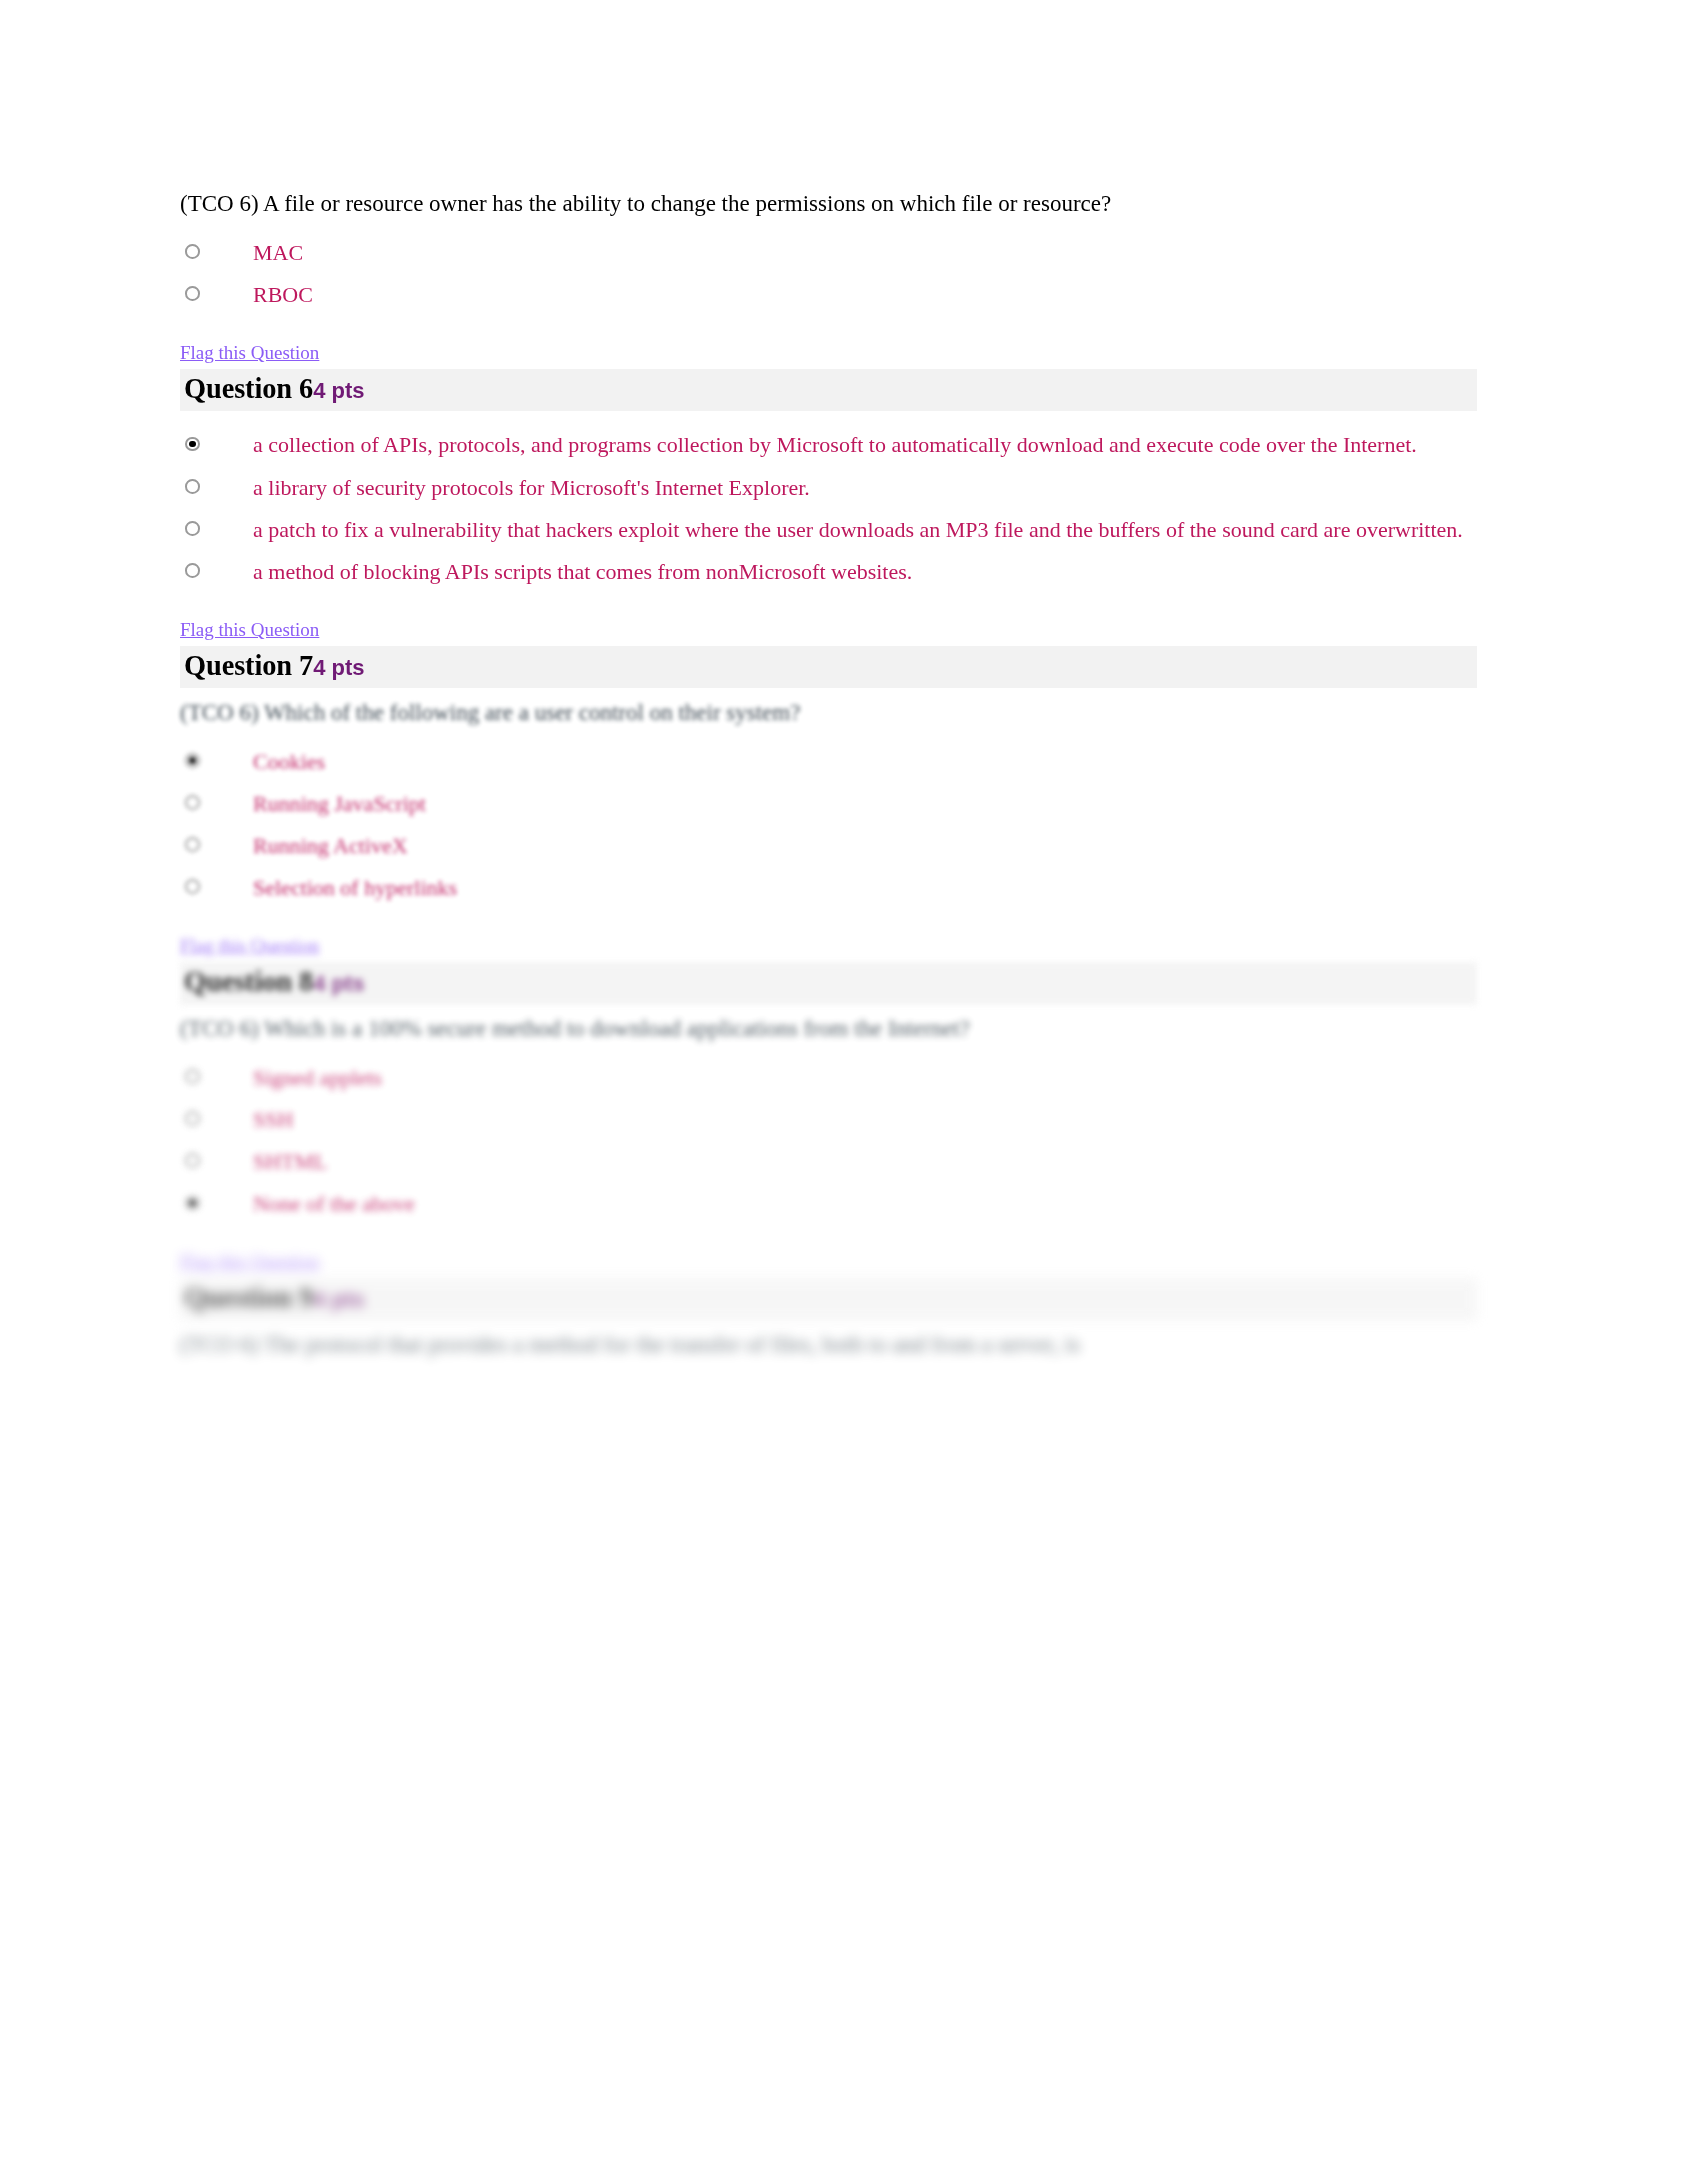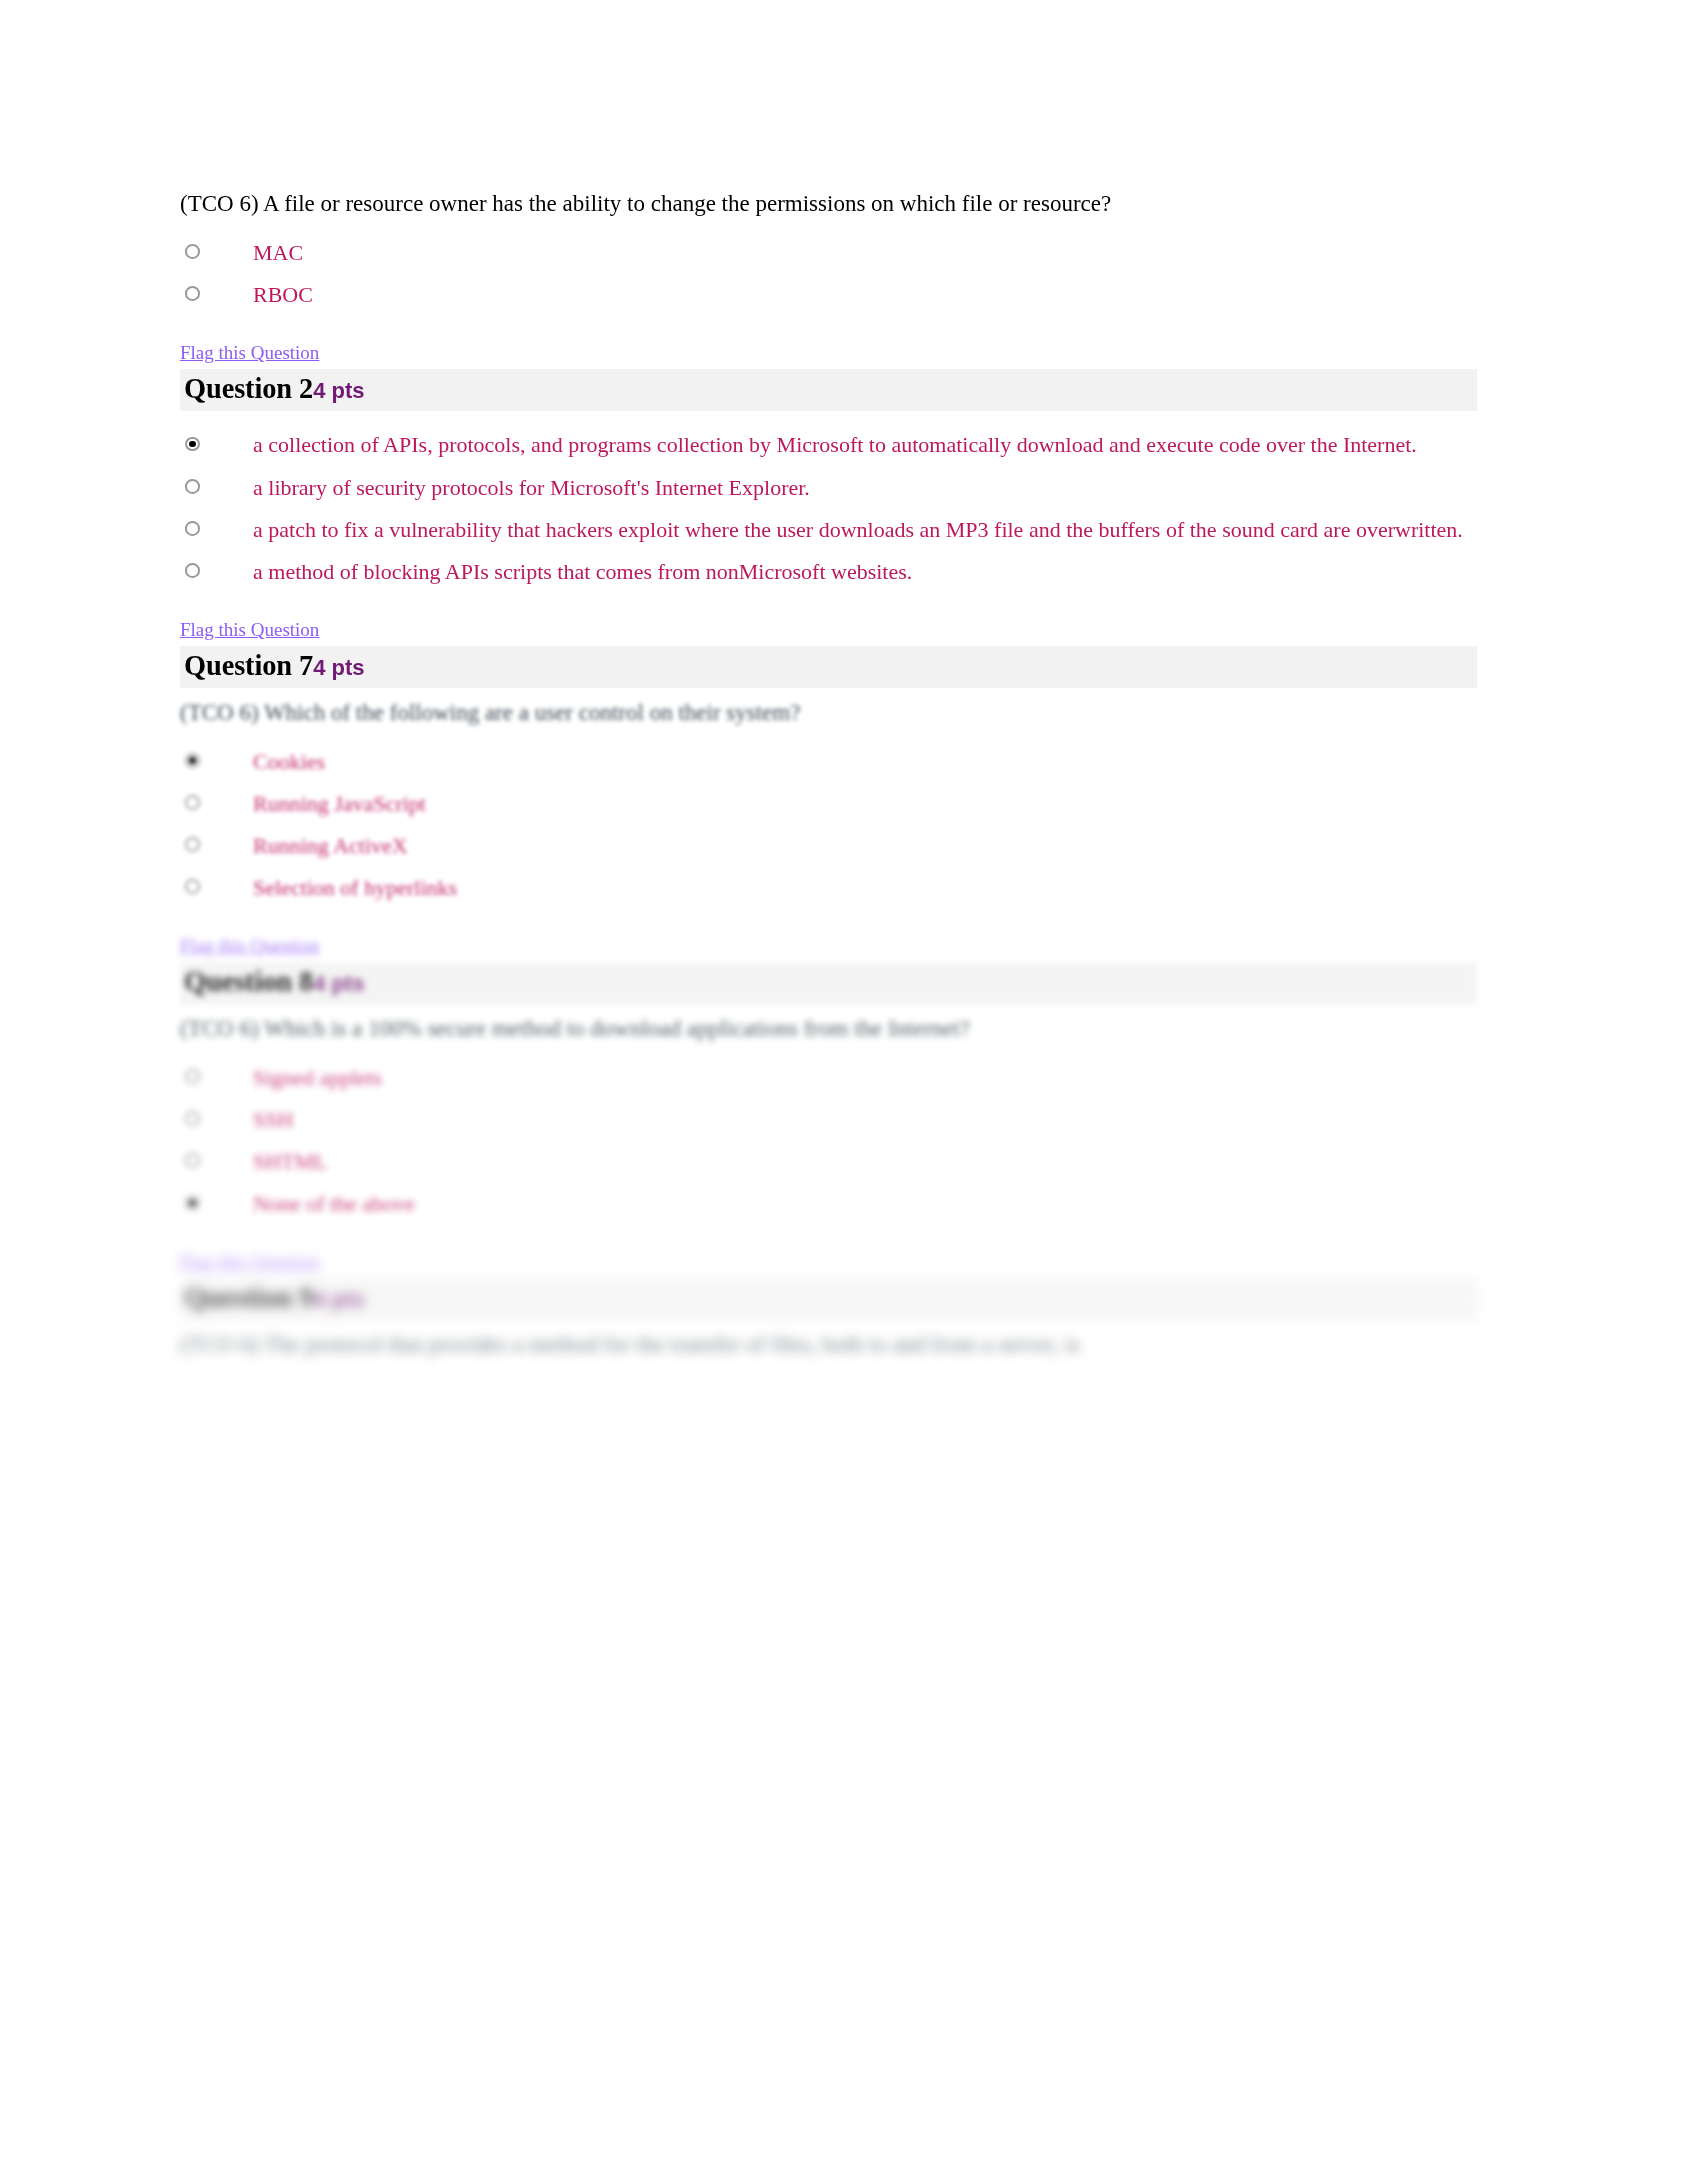--- a/index.html
+++ b/index.html
@@ -148,21 +148,21 @@
           <span class="radio"></span>
           <span>RBOC</span>
         </li>
       </ul>
 
       <a class="flag-link">Flag this Question</a>
     </div>
 
     <div class="section">
       <div class="qheader">
-        <span class="qname">Question 2</span><span class="qpts">4 pts</span>
+        <span class="qname">Question 6</span><span class="qpts">4 pts</span>
       </div>
 
       <div class="qbody">
 
         <ul class="answers">
           <li class="answer">
             <span class="radio checked"></span>
             <span>a collection of APIs, protocols, and programs collection by Microsoft to automatically download and execute code over the Internet.</span>
           </li>
           <li class="answer">

